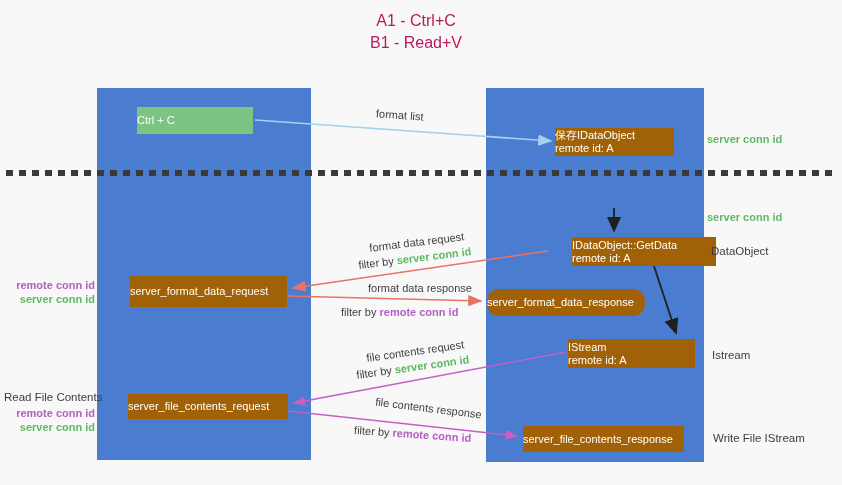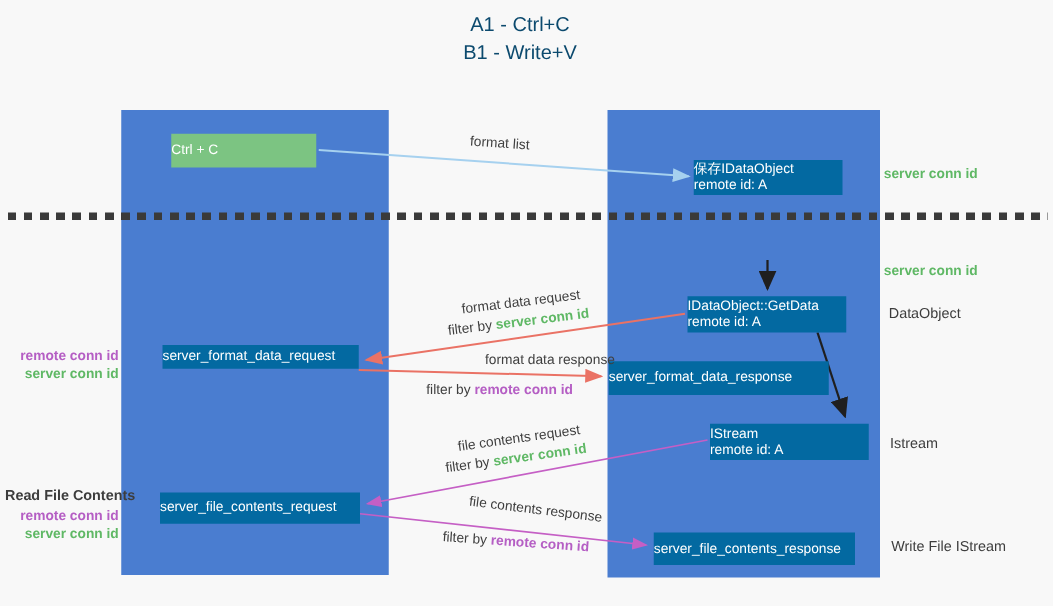--- a/index.html
+++ b/index.html
@@ -1,41 +1,41 @@
 <!DOCTYPE html>
 <html><head>
 <meta charset="utf-8">
 <style>
   html,body{margin:0;padding:0;}
   body{font-family:"Liberation Sans","DejaVu Sans",sans-serif;background:#f8f8f8;}
   .canvas{position:relative;width:842px;height:485px;background:#f8f8f8;overflow:hidden;}
-  .title{position:absolute;left:0;top:10px;width:832px;text-align:center;font-size:16px;color:#0c4a6e;line-height:22px;}
+  .title{position:absolute;left:0;top:10px;width:832px;text-align:center;font-size:16px;color:#be185d;line-height:22px;}
   .col-header{position:absolute;text-align:center;font-size:12px;color:#c2410c;line-height:14px;margin-top:36px;}
   .lifeline{position:absolute;background:#4a7dd0;}
   .dotted{position:absolute;left:6px;top:170px;width:832px;height:6px;
     background:repeating-linear-gradient(90deg,#3a3a3a 0 7px,transparent 7px 13px);}
   .node{position:absolute;display:flex;flex-direction:column;align-items:flex-start;justify-content:center;
     color:#fff;font-size:11px;line-height:13px;text-align:center;box-sizing:border-box;}
   .green{background:#7cc482;}
-  .orange{background:#0369a1;}
+  .orange{background:#a16207;}
   .elabel{position:absolute;font-size:11px;color:#3f3f3f;white-space:nowrap;}
   .slabel{position:absolute;font-size:11.5px;color:#3d3d3d;white-space:nowrap;}
   .conn-green{color:#5fb865;font-weight:bold;}
   .conn-purple{color:#b55ec4;font-weight:bold;}
   .left-stack{position:absolute;text-align:right;font-size:11px;line-height:14px;white-space:nowrap;}
   .arrows{position:absolute;left:0;top:0;pointer-events:none;}
 </style>
 </head>
 <body>
 
 <div class="canvas">
 
   <div class="title">
     <div>A1 - Ctrl+C</div>
-    <div>B1 - Write+V</div>
+    <div>B1 - Read+V</div>
   </div>
 
   <div class="col-header" style="left:97px;top:57px;width:214px;">
     <div>A1</div>
   </div>
   <div class="col-header" style="left:486px;top:57px;width:218px;">
     <div>B1</div>
     <div>connection</div>
   </div>
 
@@ -68,49 +68,49 @@
     <line x1="288" y1="411" x2="517" y2="436" stroke="#c55fc5" stroke-width="1.4" marker-end="url(#m-mag)"></line>
   </svg>
 
   <div class="node green" style="left:137px;top:107px;width:116px;height:27px;">
     <div>Ctrl + C</div>
   </div>
   <div class="node orange" style="left:555px;top:128px;width:119px;height:28px;">
     <div>保存IDataObject</div>
     <div>remote id: A</div>
   </div>
-  <div class="node orange" style="left:550px;top:237px;width:127px;height:29px;">
+  <div class="node orange" style="left:572px;top:237px;width:144px;height:29px;">
     <div>IDataObject::GetData</div>
     <div>remote id: A</div>
   </div>
-  <div class="node orange" style="left:130px;top:276px;width:157px;height:19px;">
+  <div class="node orange" style="left:130px;top:276px;width:157px;height:31px;">
     <div>server_format_data_request</div>
   </div>
-  <div class="node orange" style="left:487px;top:289px;width:176px;height:27px;">
+  <div class="node orange" style="left:487px;top:289px;width:158px;height:27px;border-radius:12px;">
     <div>server_format_data_response</div>
   </div>
   <div class="node orange" style="left:568px;top:339px;width:127px;height:29px;">
     <div>IStream</div>
     <div>remote id: A</div>
   </div>
   <div class="node orange" style="left:128px;top:394px;width:160px;height:25px;">
     <div>server_file_contents_request</div>
   </div>
   <div class="node orange" style="left:523px;top:426px;width:161px;height:26px;">
     <div>server_file_contents_response</div>
   </div>
 
   <div class="elabel" style="left:376px;top:109px;transform:rotate(4deg);">format list</div>
 
   <div class="elabel" style="left:369px;top:236px;transform:rotate(-7deg);">format data request</div>
   <div class="elabel" style="left:358px;top:252px;transform:rotate(-7deg);">
     <span>filter by </span><span class="conn-green">server conn id</span>
   </div>
 
-  <div class="elabel" style="left:388px;top:282px;text-align:right;">format data response</div>
+  <div class="elabel" style="left:368px;top:282px;text-align:right;">format data response</div>
   <div class="elabel" style="left:341px;top:306px;">
     <span>filter by </span><span class="conn-purple">remote conn id</span>
   </div>
 
   <div class="elabel" style="left:366px;top:345px;transform:rotate(-8deg);">file contents request</div>
   <div class="elabel" style="left:356px;top:361px;transform:rotate(-8deg);">
     <span>filter by </span><span class="conn-green">server conn id</span>
   </div>
 
   <div class="elabel" style="left:375px;top:402px;transform:rotate(7deg);">file contents response</div>
@@ -121,19 +121,19 @@
   <div class="slabel conn-green" style="left:707px;top:133px;font-size:11px;">server conn id</div>
   <div class="slabel conn-green" style="left:707px;top:211px;font-size:11px;">server conn id</div>
   <div class="slabel" style="left:711px;top:245px;text-align:center;">DataObject</div>
   <div class="slabel" style="left:712px;top:349px;">Istream</div>
   <div class="slabel" style="left:713px;top:432px;">Write File IStream</div>
 
   <div class="left-stack" style="left:0;top:278px;width:95px;">
     <div class="conn-purple">remote conn id</div>
     <div class="conn-green">server conn id</div>
   </div>
-  <div class="slabel" style="left:4px;top:391px;font-weight:bold;">Read File Contents</div>
+  <div class="slabel" style="left:4px;top:391px;">Read File Contents</div>
   <div class="left-stack" style="left:0;top:406px;width:95px;">
     <div class="conn-purple">remote conn id</div>
     <div class="conn-green">server conn id</div>
   </div>
 
 </div>
 
 </body></html>

